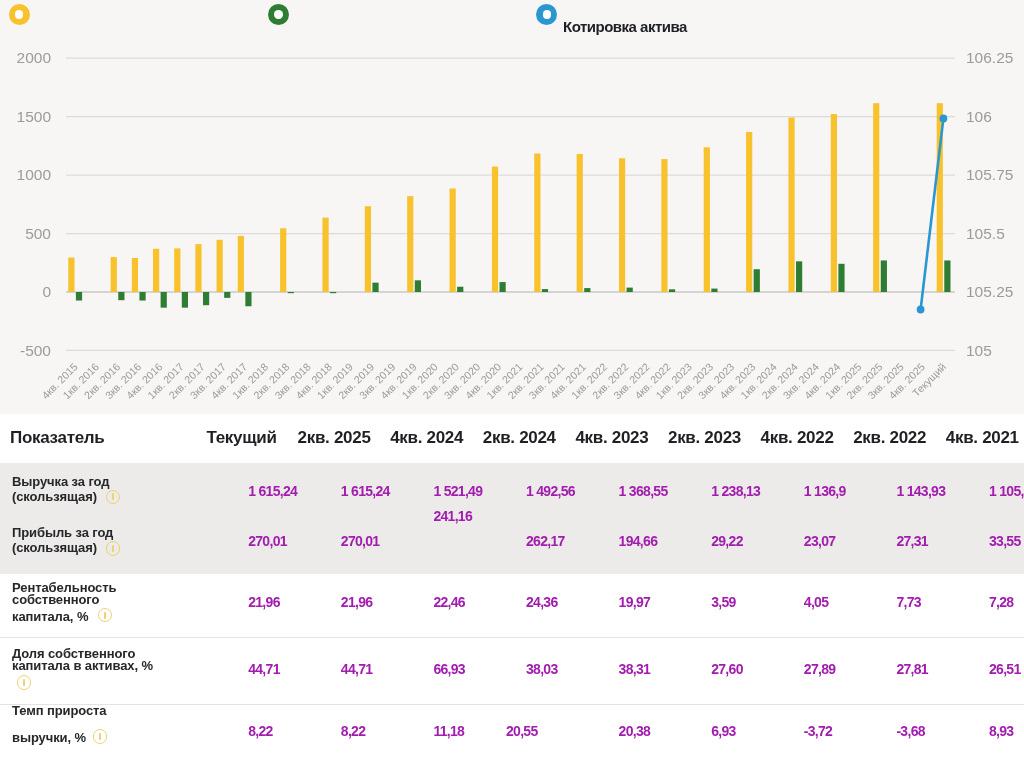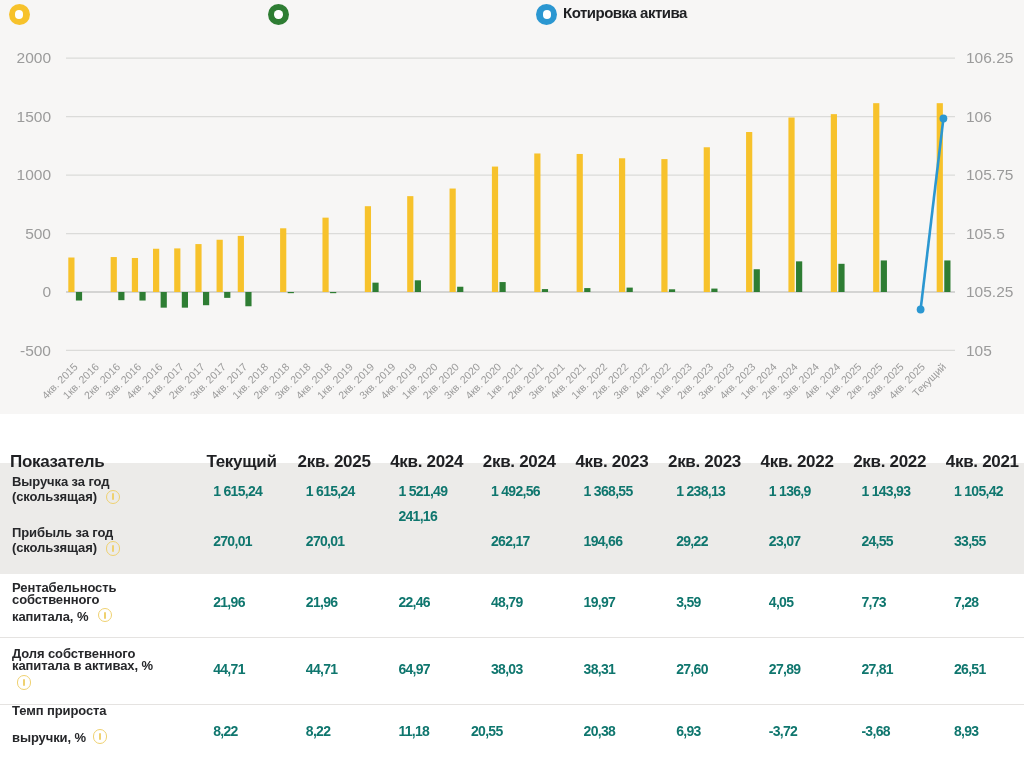--- a/index.html
+++ b/index.html
@@ -3,25 +3,25 @@
 <style>
 * { margin:0; padding:0; box-sizing:border-box; }
 html,body { width:1024px; height:759px; background:#fff;
   font-family:"Liberation Sans", sans-serif; overflow:hidden; }
 #page { position:relative; width:1024px; height:759px; }
 #chart { position:absolute; left:0; top:0; width:1024px; height:413.5px; background:#F7F6F5; }
 .lt { position:absolute; top:6.5px; font-size:15px; font-weight:bold; color:#1F2023;
       letter-spacing:-0.5px; white-space:nowrap; }
 svg text { font-family:"Liberation Sans", sans-serif; }
 .th { position:absolute; font-size:17px; font-weight:bold; color:#1F2023;
-      letter-spacing:-0.3px; white-space:nowrap;margin-top:24px; }
+      letter-spacing:-0.3px; white-space:nowrap; }
 .rl { position:absolute; font-size:13px; font-weight:bold; color:#26272A;
       letter-spacing:-0.1px; white-space:nowrap; }
-.tv { position:absolute; font-size:14px; font-weight:bold; color:#0f766e;
-      letter-spacing:-0.7px; white-space:nowrap; }
+.tv { position:absolute; font-size:14px; font-weight:bold; color:#a21caf;
+      letter-spacing:-0.7px; white-space:nowrap;margin-left:35px; }
 </style></head>
 <body>
 <div id="page">
 <div id="chart"></div>
 <svg width="1024" height="413" viewBox="0 0 1024 413" style="position:absolute;left:0;top:0">
 <line x1="66" y1="58.2" x2="955" y2="58.2" stroke="#DBDBD9" stroke-width="1.3"></line>
 <text x="51" y="63.4" text-anchor="end" font-size="15.5" fill="#9B9B9B">2000</text>
 <text x="966" y="63.4" font-size="15.5" fill="#9B9B9B">106.25</text>
 <line x1="66" y1="116.7" x2="955" y2="116.7" stroke="#DBDBD9" stroke-width="1.3"></line>
 <text x="51" y="121.9" text-anchor="end" font-size="15.5" fill="#9B9B9B">1500</text>
@@ -131,21 +131,21 @@
 <line x1="920.6" y1="309.5" x2="943.4" y2="118.5" stroke="#2B97D1" stroke-width="2.6"></line>
 <circle cx="920.6" cy="309.5" r="3.9" fill="#2B97D1"></circle>
 <circle cx="943.4" cy="118.5" r="3.9" fill="#2B97D1"></circle>
 </svg>
 <span style="position:absolute;left:8.5px;top:4px;width:21px;height:21px;border-radius:50%;background:#F7C22B"></span>
     <span style="position:absolute;left:14.8px;top:10.3px;width:8.4px;height:8.4px;border-radius:50%;background:#fff"></span>
     <span style="position:absolute;left:268.1px;top:4px;width:21px;height:21px;border-radius:50%;background:#2E7D33"></span>
     <span style="position:absolute;left:274.40000000000003px;top:10.3px;width:8.4px;height:8.4px;border-radius:50%;background:#fff"></span>
     <span style="position:absolute;left:536.3px;top:4px;width:21px;height:21px;border-radius:50%;background:#2B97D1"></span>
     <span style="position:absolute;left:542.5999999999999px;top:10.3px;width:8.4px;height:8.4px;border-radius:50%;background:#fff"></span>
-    <span class="lt" style="left:563px;top:4px">Котировка актива</span>
+    <span class="lt" style="left:563px;top:18px">Котировка актива</span>
 <div style="position:absolute;left:0;top:462.7px;width:1024px;height:111.8px;background:#ECEBE9"></div>
 <div style="position:absolute;left:0;top:637px;width:1024px;height:1px;background:#E5E3E1"></div>
 <div style="position:absolute;left:0;top:703.5px;width:1024px;height:1px;background:#E5E3E1"></div>
 <div class="th" style="left:10px;top:428px;text-align:left">Показатель</div>
 <div class="th" style="left:181.5px;top:428px;width:120px;text-align:center">Текущий</div>
 <div class="th" style="left:274.1px;top:428px;width:120px;text-align:center">2кв. 2025</div>
 <div class="th" style="left:366.7px;top:428px;width:120px;text-align:center">4кв. 2024</div>
 <div class="th" style="left:459.3px;top:428px;width:120px;text-align:center">2кв. 2024</div>
 <div class="th" style="left:551.9px;top:428px;width:120px;text-align:center">4кв. 2023</div>
 <div class="th" style="left:644.5px;top:428px;width:120px;text-align:center">2кв. 2023</div>
@@ -169,43 +169,43 @@
 <div class="rl" style="left:12px;top:539.8px">(скользящая)</div>
 <span style="position:absolute;left:105.6px;top:541.2px;width:14.4px;height:14.4px;border:1.8px solid #EFD170;border-radius:50%;display:block;"></span>
     <span style="position:absolute;left:111.8px;top:544.8px;width:2px;height:7px;background:#EFD170;border-radius:1px;display:block;"></span>
 <div class="tv" style="left:213.2px;top:533.3px">270,01</div>
 <div class="tv" style="left:305.8px;top:533.3px">270,01</div>
 <div class="tv" style="left:398.4px;top:508px">241,16</div>
 <div class="tv" style="left:491.0px;top:533.3px">262,17</div>
 <div class="tv" style="left:583.6px;top:533.3px">194,66</div>
 <div class="tv" style="left:676.2px;top:533.3px">29,22</div>
 <div class="tv" style="left:768.8px;top:533.3px">23,07</div>
-<div class="tv" style="left:861.4px;top:533.3px">24,55</div>
+<div class="tv" style="left:861.4px;top:533.3px">27,31</div>
 <div class="tv" style="left:954.0px;top:533.3px">33,55</div>
 <div class="rl" style="left:12px;top:580.3px">Рентабельность</div>
 <div class="rl" style="left:12px;top:592.3px">собственного</div>
 <div class="rl" style="left:12px;top:609.4px">капитала, %</div>
 <span style="position:absolute;left:97.5px;top:608.0px;width:14.4px;height:14.4px;border:1.8px solid #EFD170;border-radius:50%;display:block;"></span>
     <span style="position:absolute;left:103.7px;top:611.6px;width:2px;height:7px;background:#EFD170;border-radius:1px;display:block;"></span>
 <div class="tv" style="left:213.2px;top:593.7px">21,96</div>
 <div class="tv" style="left:305.8px;top:593.7px">21,96</div>
 <div class="tv" style="left:398.4px;top:593.7px">22,46</div>
-<div class="tv" style="left:491.0px;top:593.7px">48,79</div>
+<div class="tv" style="left:491.0px;top:593.7px">24,36</div>
 <div class="tv" style="left:583.6px;top:593.7px">19,97</div>
 <div class="tv" style="left:676.2px;top:593.7px">3,59</div>
 <div class="tv" style="left:768.8px;top:593.7px">4,05</div>
 <div class="tv" style="left:861.4px;top:593.7px">7,73</div>
 <div class="tv" style="left:954.0px;top:593.7px">7,28</div>
 <div class="rl" style="left:12px;top:645.9px">Доля собственного</div>
 <div class="rl" style="left:12px;top:658.1px">капитала в активах, %</div>
 <span style="position:absolute;left:17.0px;top:675.3px;width:14.4px;height:14.4px;border:1.8px solid #EFD170;border-radius:50%;display:block;"></span>
     <span style="position:absolute;left:23.2px;top:678.9px;width:2px;height:7px;background:#EFD170;border-radius:1px;display:block;"></span>
 <div class="tv" style="left:213.2px;top:660.5px">44,71</div>
 <div class="tv" style="left:305.8px;top:660.5px">44,71</div>
-<div class="tv" style="left:398.4px;top:660.5px">64,97</div>
+<div class="tv" style="left:398.4px;top:660.5px">66,93</div>
 <div class="tv" style="left:491.0px;top:660.5px">38,03</div>
 <div class="tv" style="left:583.6px;top:660.5px">38,31</div>
 <div class="tv" style="left:676.2px;top:660.5px">27,60</div>
 <div class="tv" style="left:768.8px;top:660.5px">27,89</div>
 <div class="tv" style="left:861.4px;top:660.5px">27,81</div>
 <div class="tv" style="left:954.0px;top:660.5px">26,51</div>
 <div class="rl" style="left:12px;top:703px">Темп прироста</div>
 <div class="rl" style="left:12px;top:729.5px">выручки, %</div>
 <span style="position:absolute;left:93.1px;top:729.3px;width:14.4px;height:14.4px;border:1.8px solid #EFD170;border-radius:50%;display:block;"></span>
     <span style="position:absolute;left:99.3px;top:732.9px;width:2px;height:7px;background:#EFD170;border-radius:1px;display:block;"></span>

